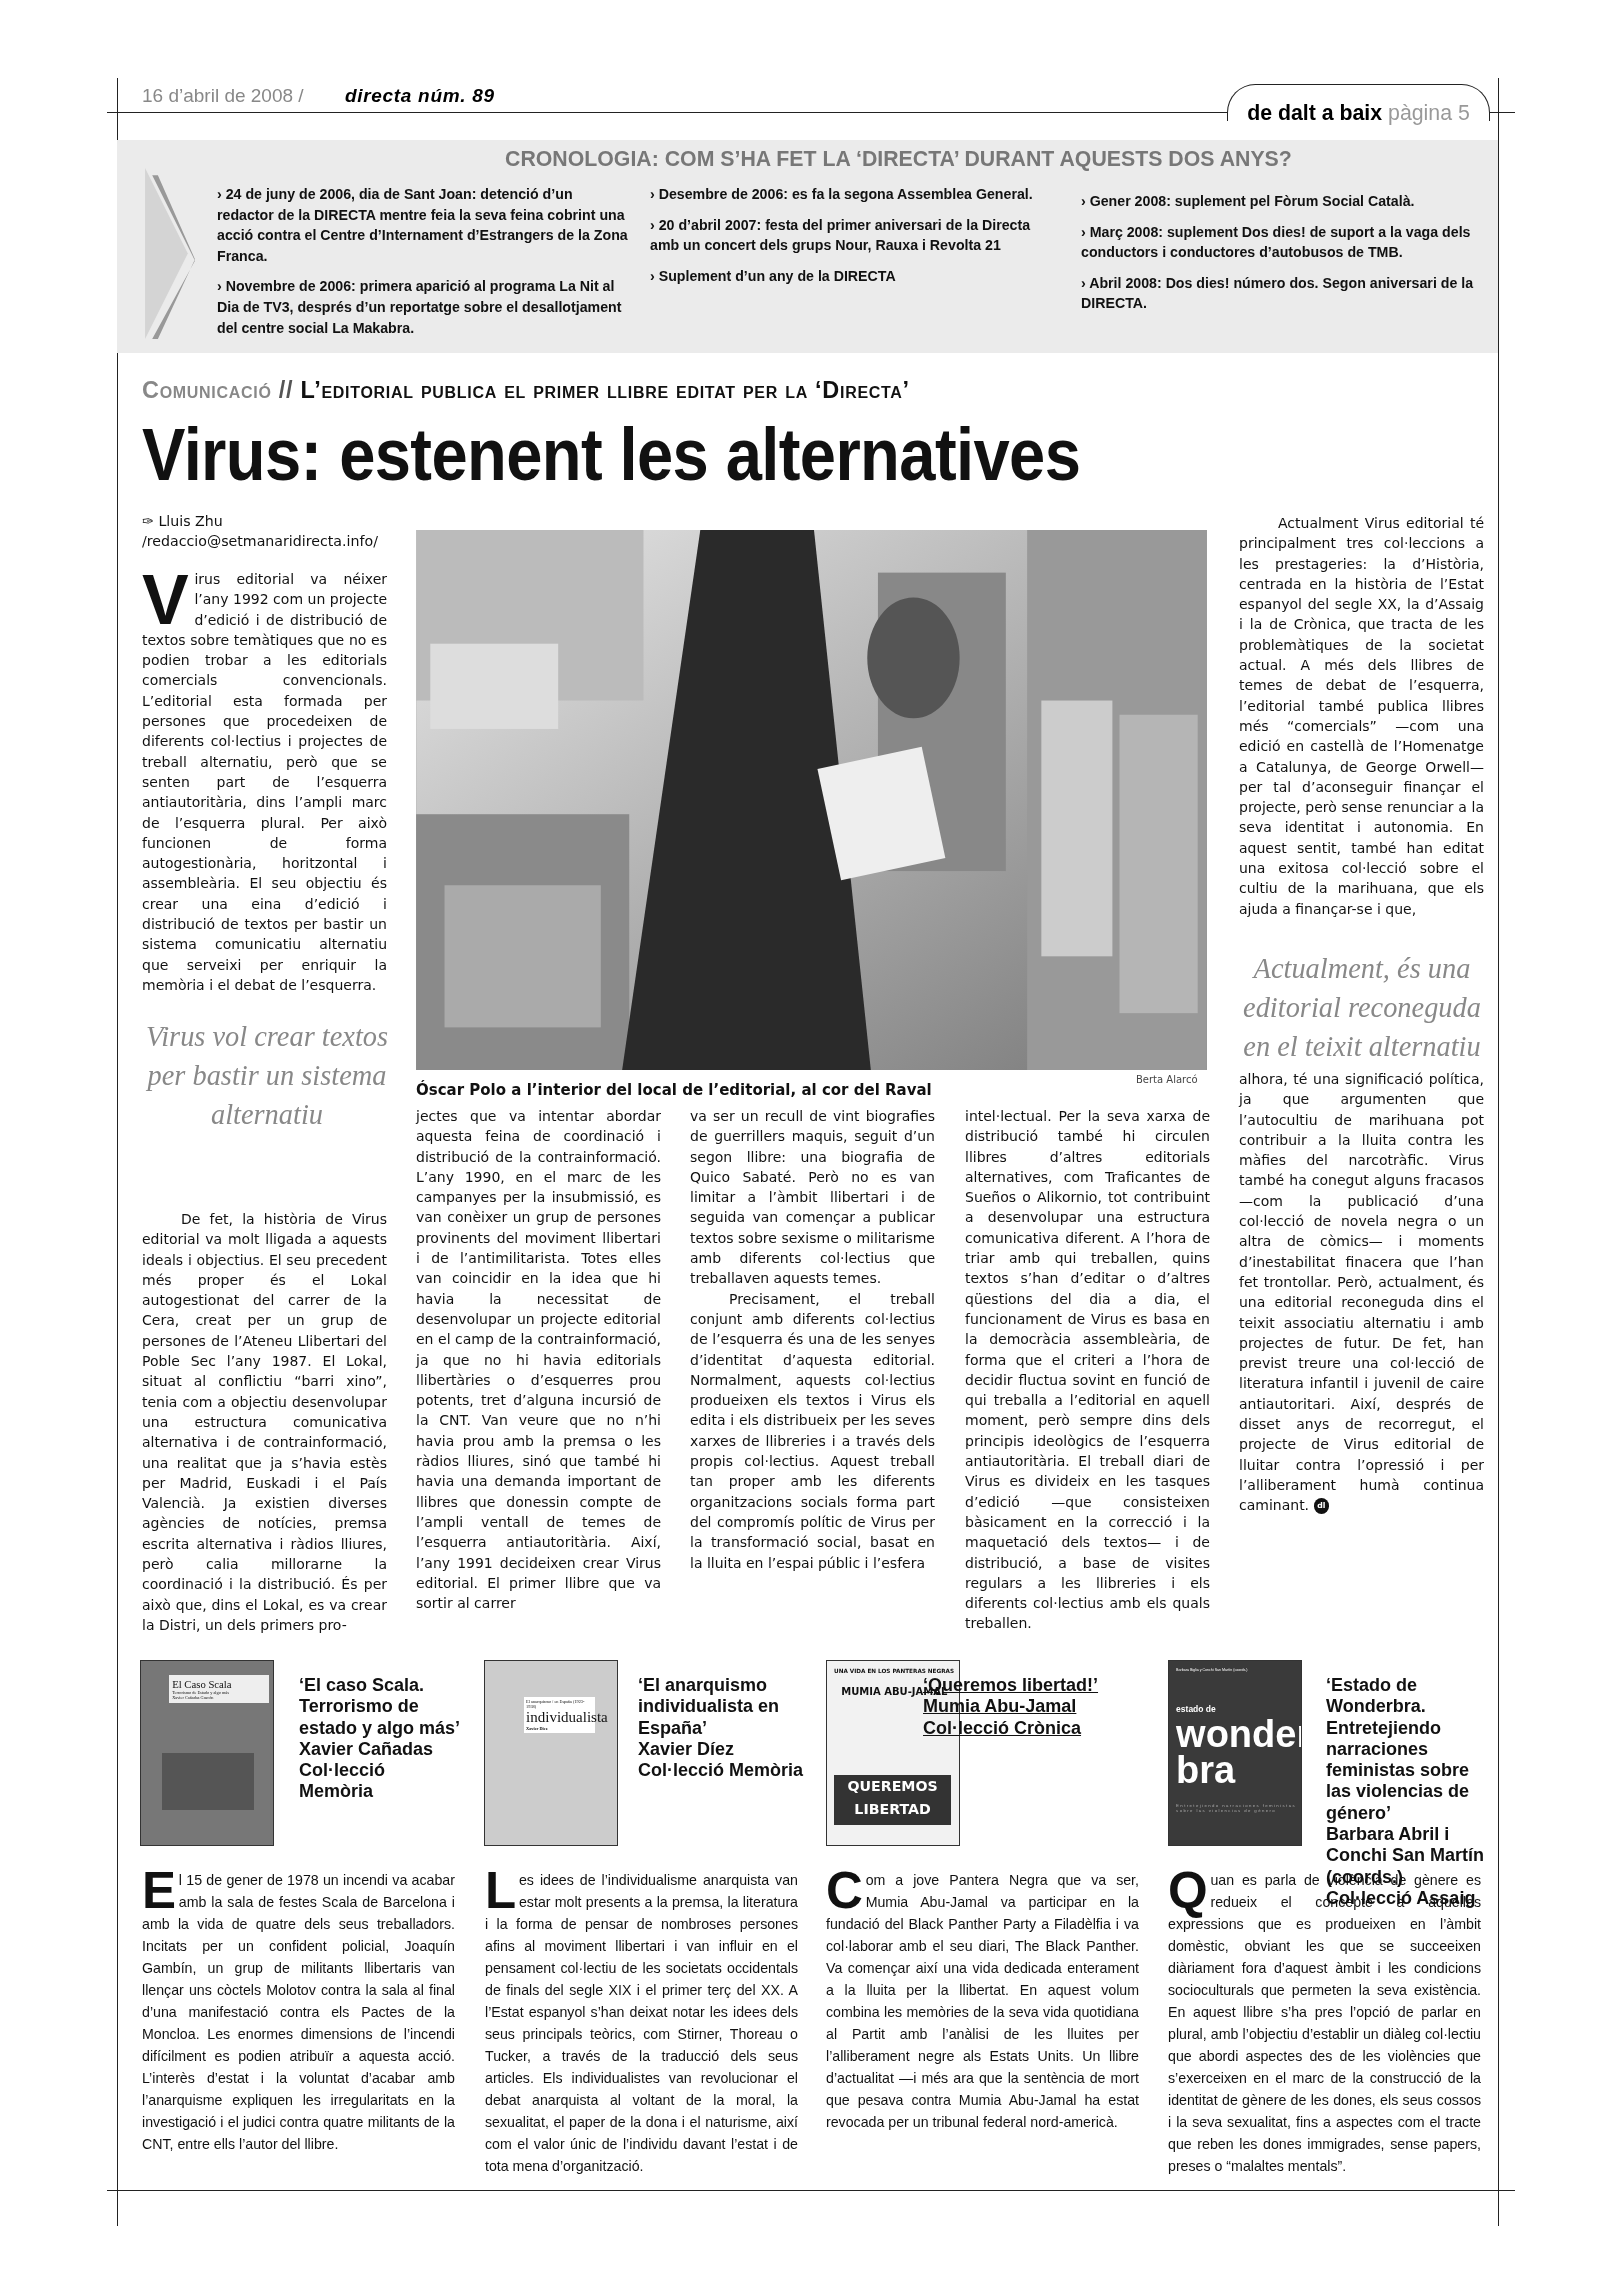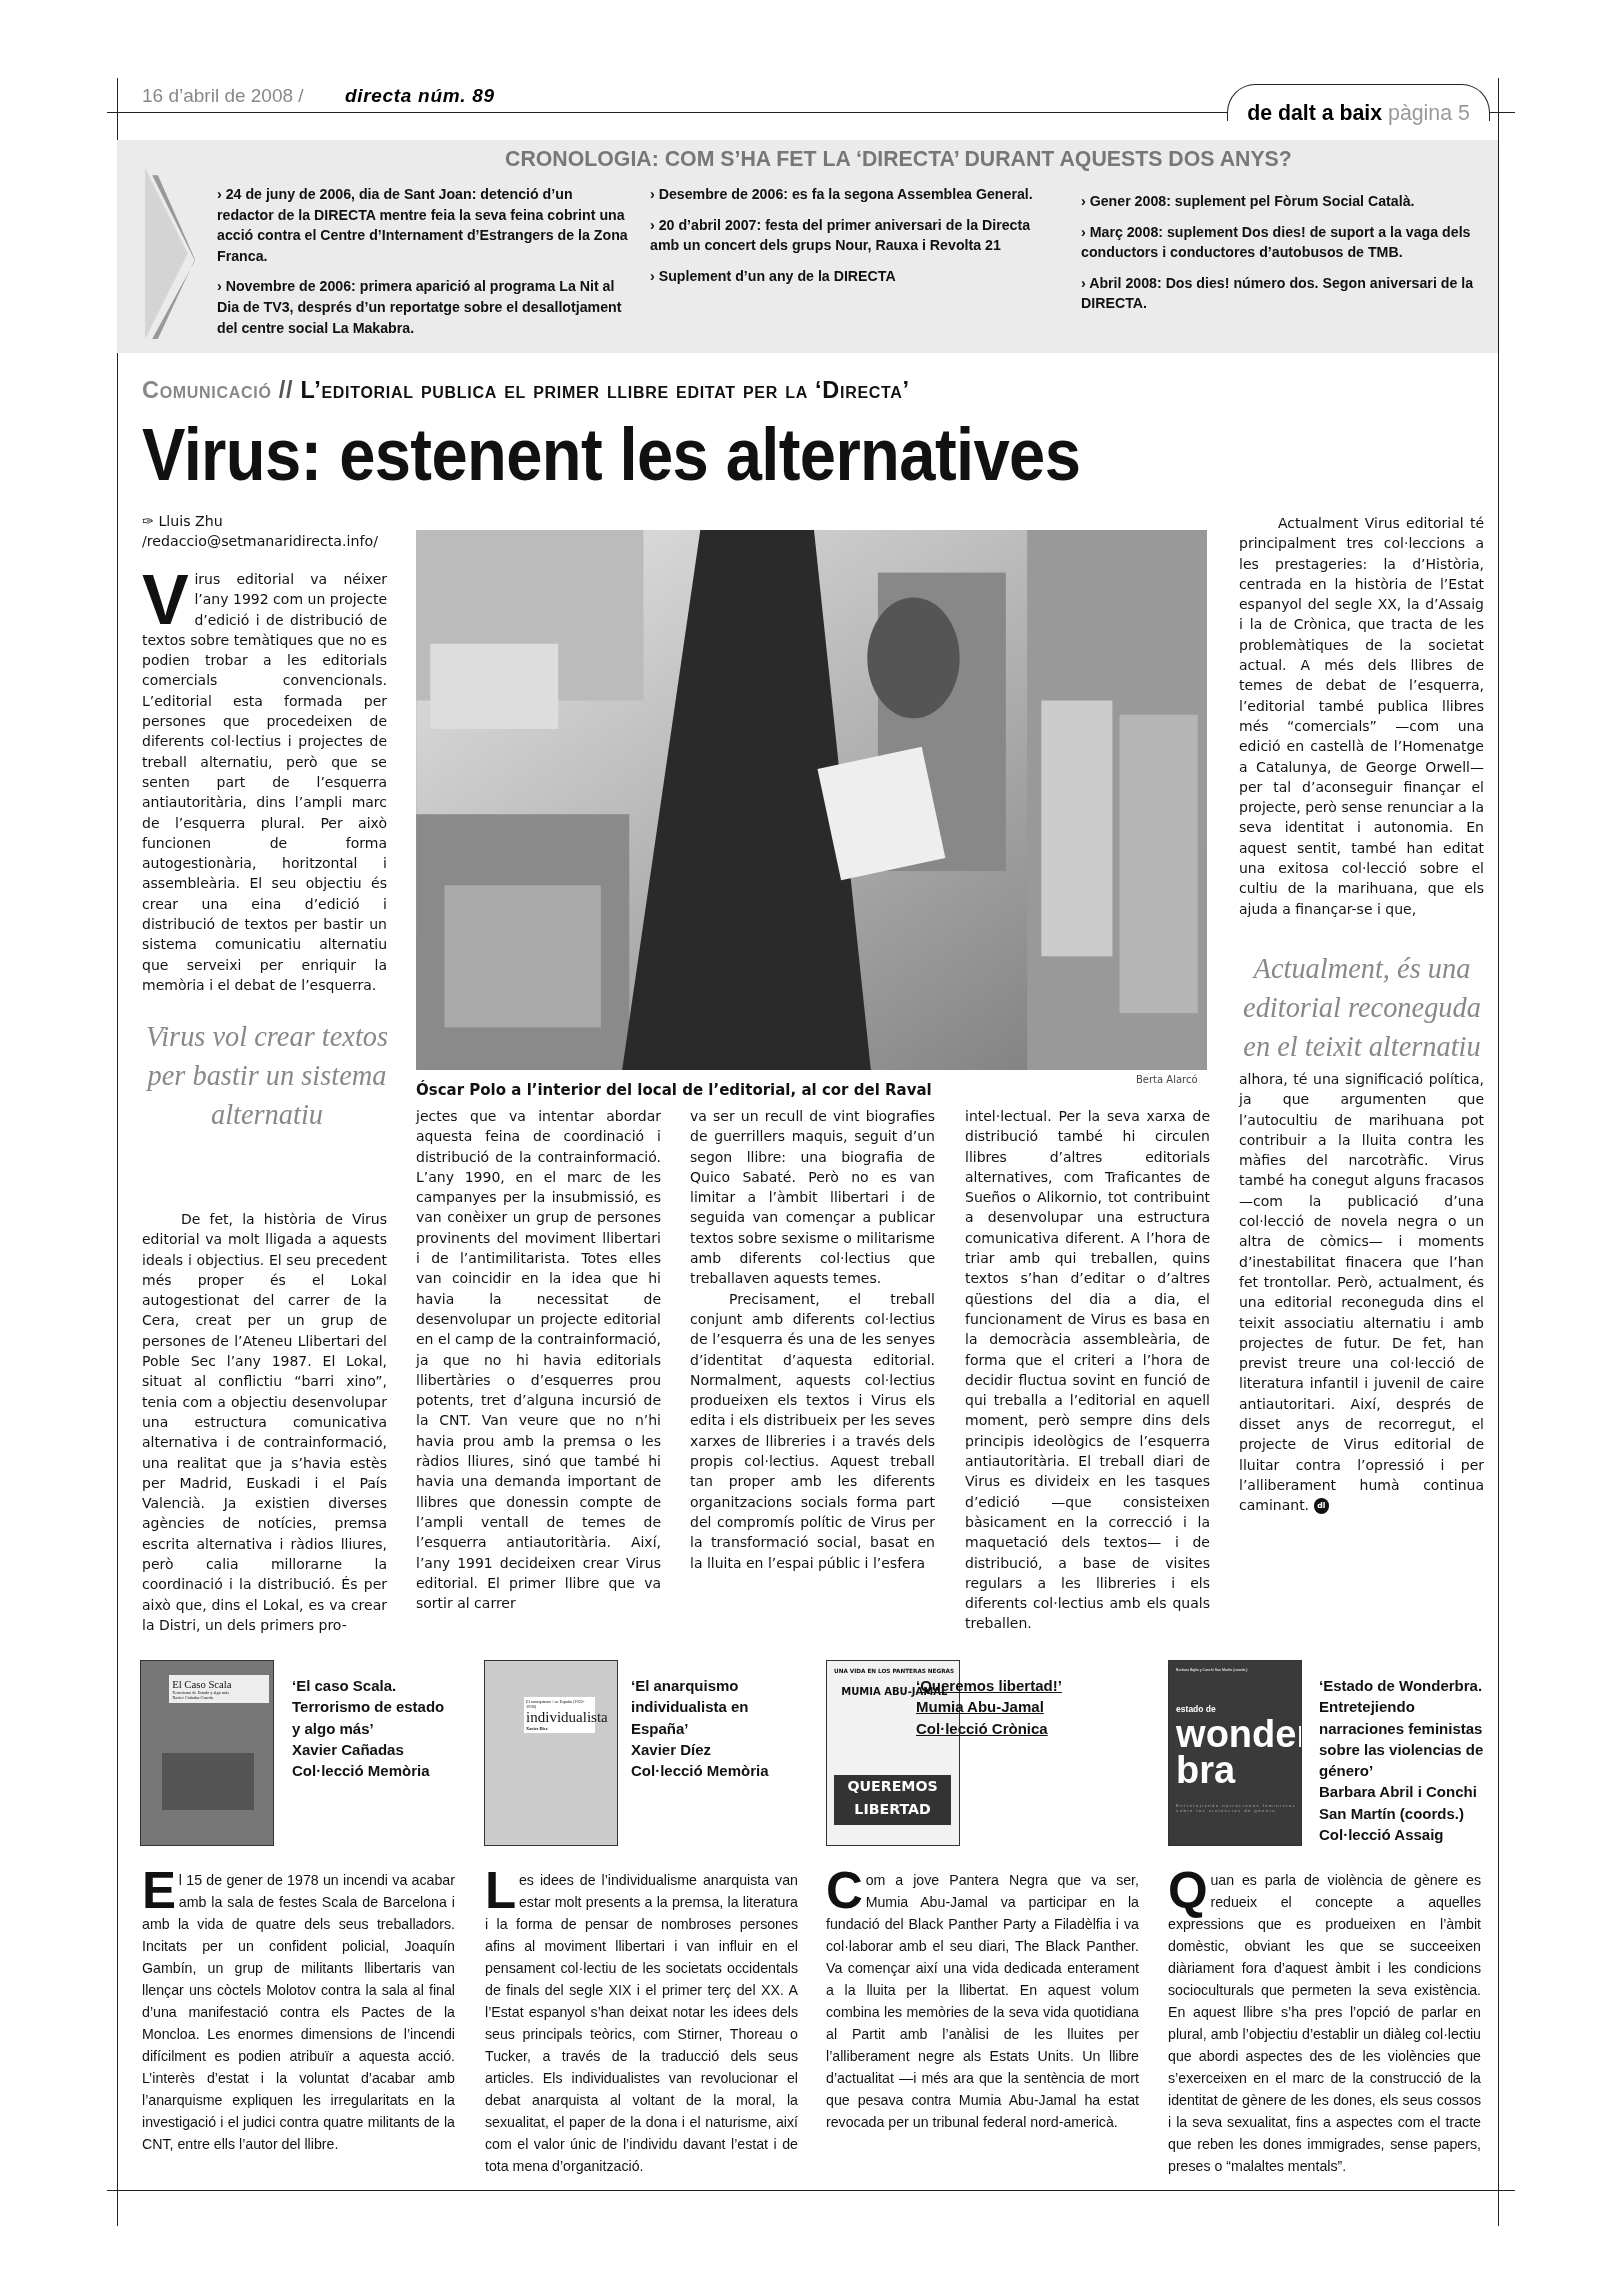--- a/index.html
+++ b/index.html
@@ -33,21 +33,21 @@
   .col p.noindent { text-indent: 0; }
   .dropcap { float: left; font-size: 70px; line-height: 57px; font-weight: bold; margin: 2.8px 5.7px 0 0; font-family: "Liberation Sans", sans-serif; }
 
   .pull { position: absolute; font-size: 28.4px; font-style: italic; color: #888; text-align: center; line-height: 39px; font-family: Liberation Serif, serif; }
 
   .photo { position: absolute; left: 416px; top: 530px; width: 791px; height: 540px; overflow: hidden; background: #666; }
   .caption { position: absolute; left: 416px; top: 1081px; font-size: 15px; font-weight: bold; }
   .credit { position: absolute; left: 1136px; top: 1074px; font-size: 10px; color: #444; }
 
   .book-cover { position: absolute; width: 134px; height: 186px; border: 1.4px solid #333; overflow: hidden; }
-  .book-info { position: absolute; font-size: 15px; font-weight: bold; line-height: 21.3px; font-family: "Liberation Sans", sans-serif; }
+  .book-info { position: absolute; font-size: 18px; font-weight: bold; line-height: 21.3px; font-family: "Liberation Sans", sans-serif; margin-left: 7px; }
   .book-text { position: absolute; font-size: 14.2px; line-height: 22px; text-align: justify; font-family: "Liberation Sans", sans-serif; }
   .book-text .dc { float: left; font-size: 51px; line-height: 41px; font-weight: bold; margin: 1.4px 2.8px 0 0; }
   .endmark { display: inline-block; width: 15.6px; height: 15.6px; border-radius: 50%; background: #111; color: #fff; font-size: 7.8px; text-align: center; line-height: 15.6px; font-weight: bold; vertical-align: middle; }
 </style>
 </head>
 <body>
 
 <div class="vline" style="left:117px; top:78px; height:2148px;"></div>
 <div class="vline" style="left:1498px; top:78px; height:2148px;"></div>
 <div class="hline" style="left:107px; top:112px; width:1408px;"></div>

